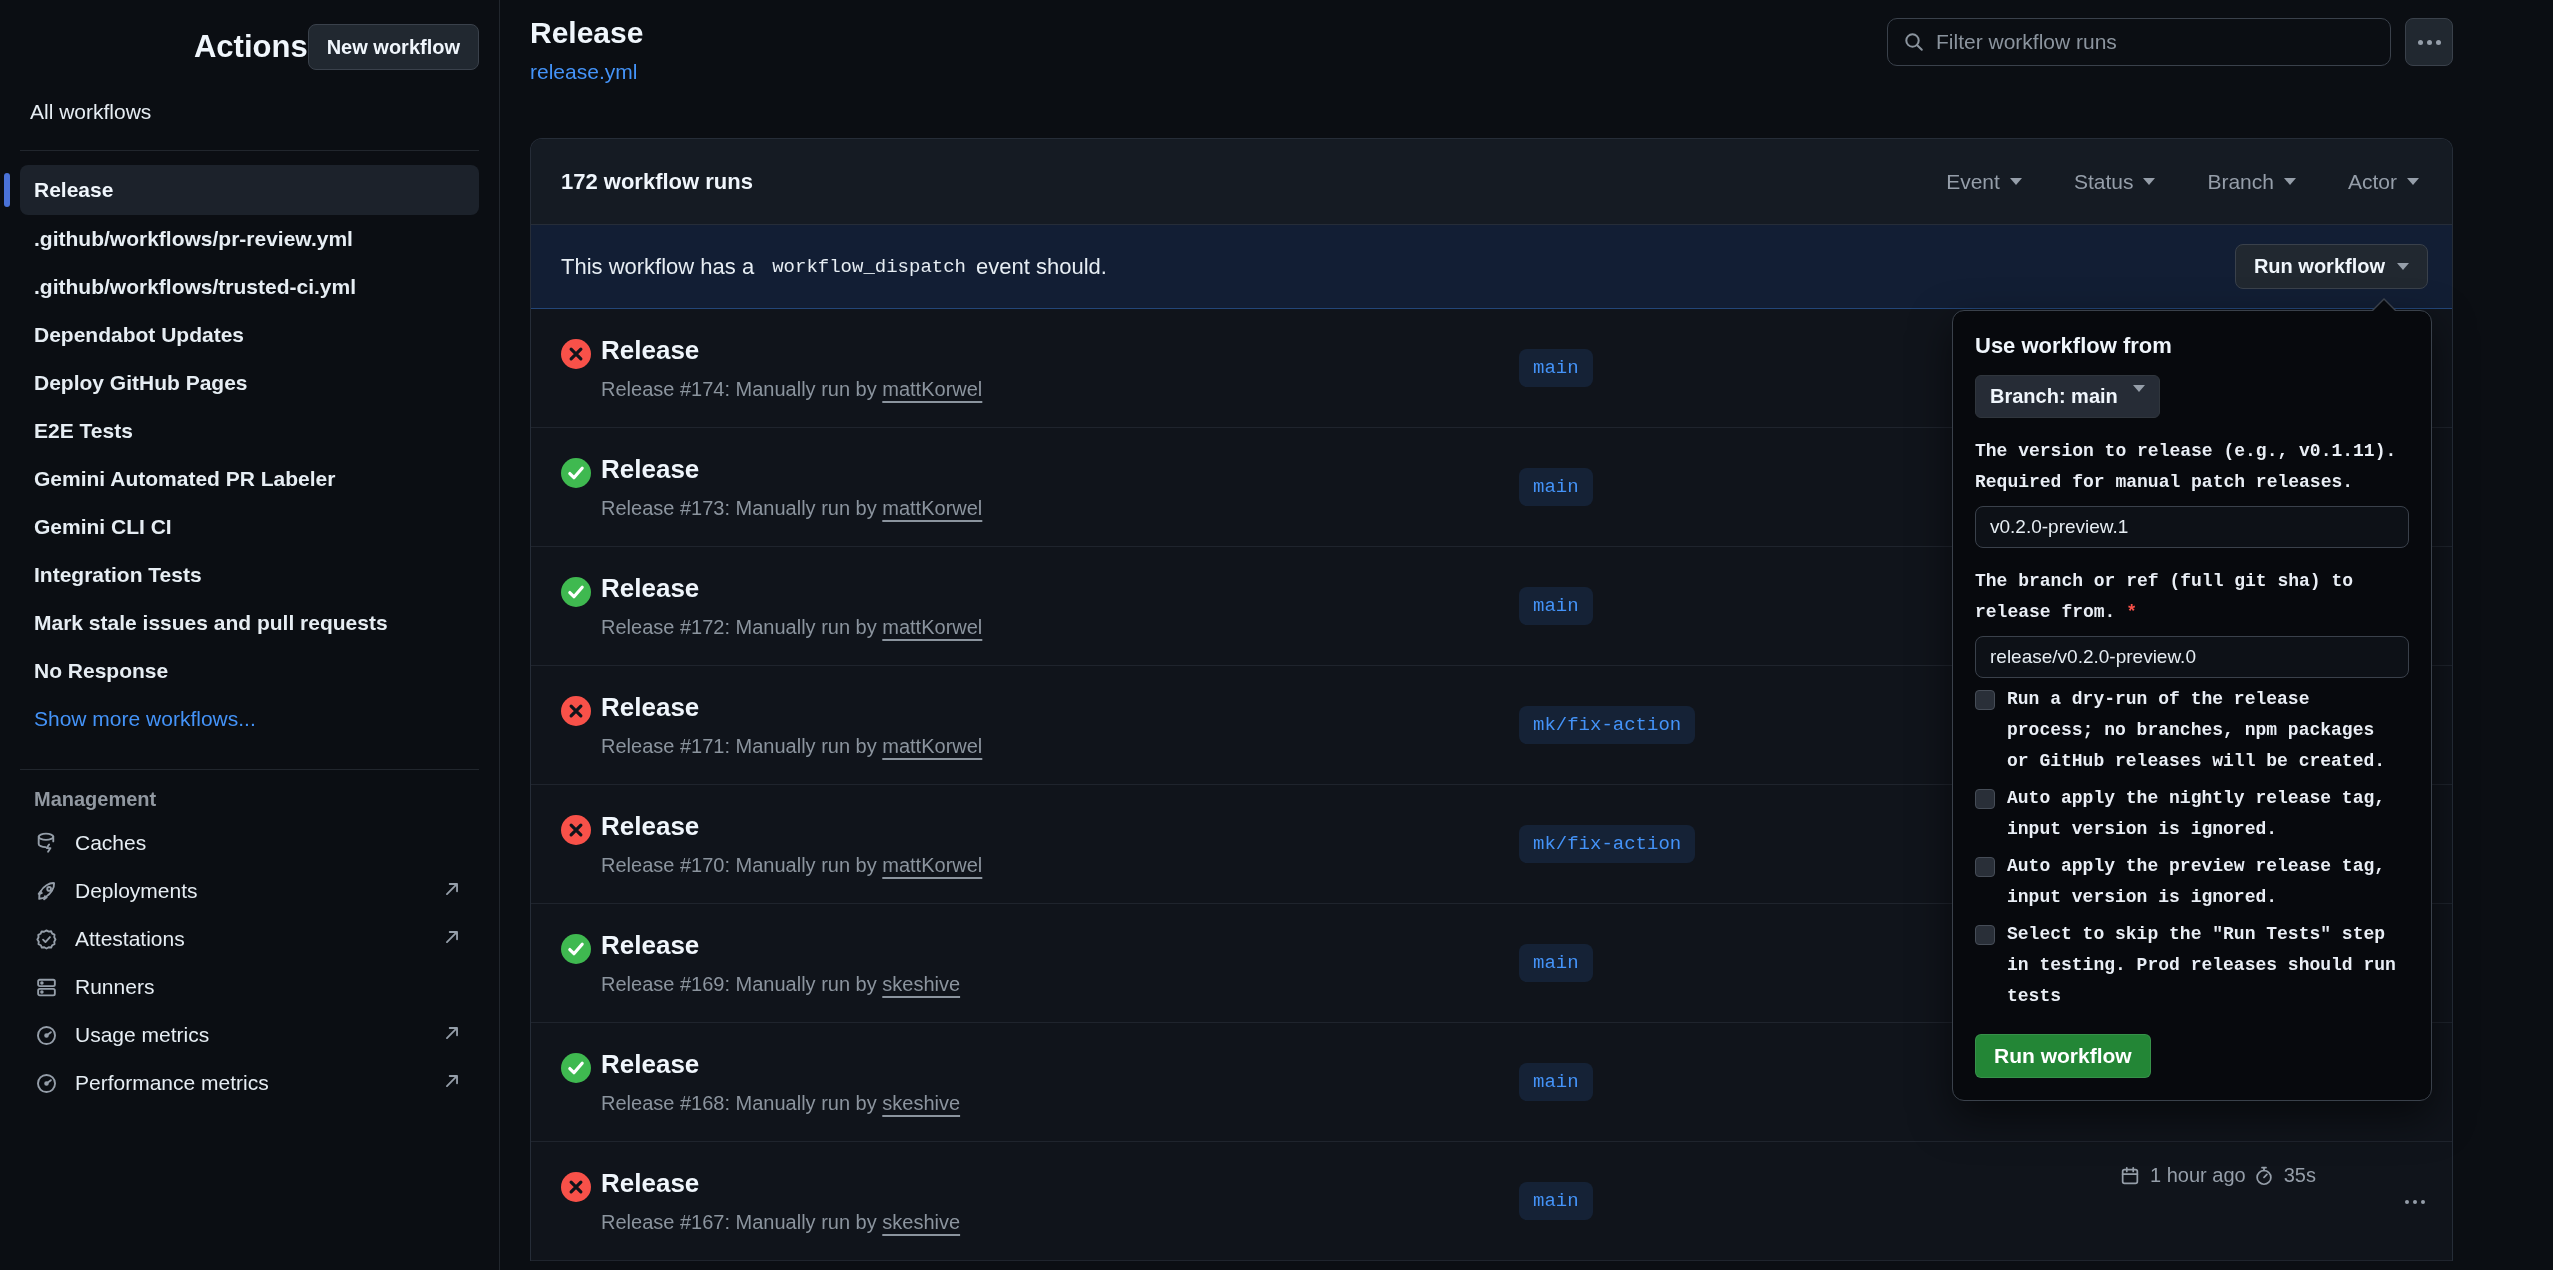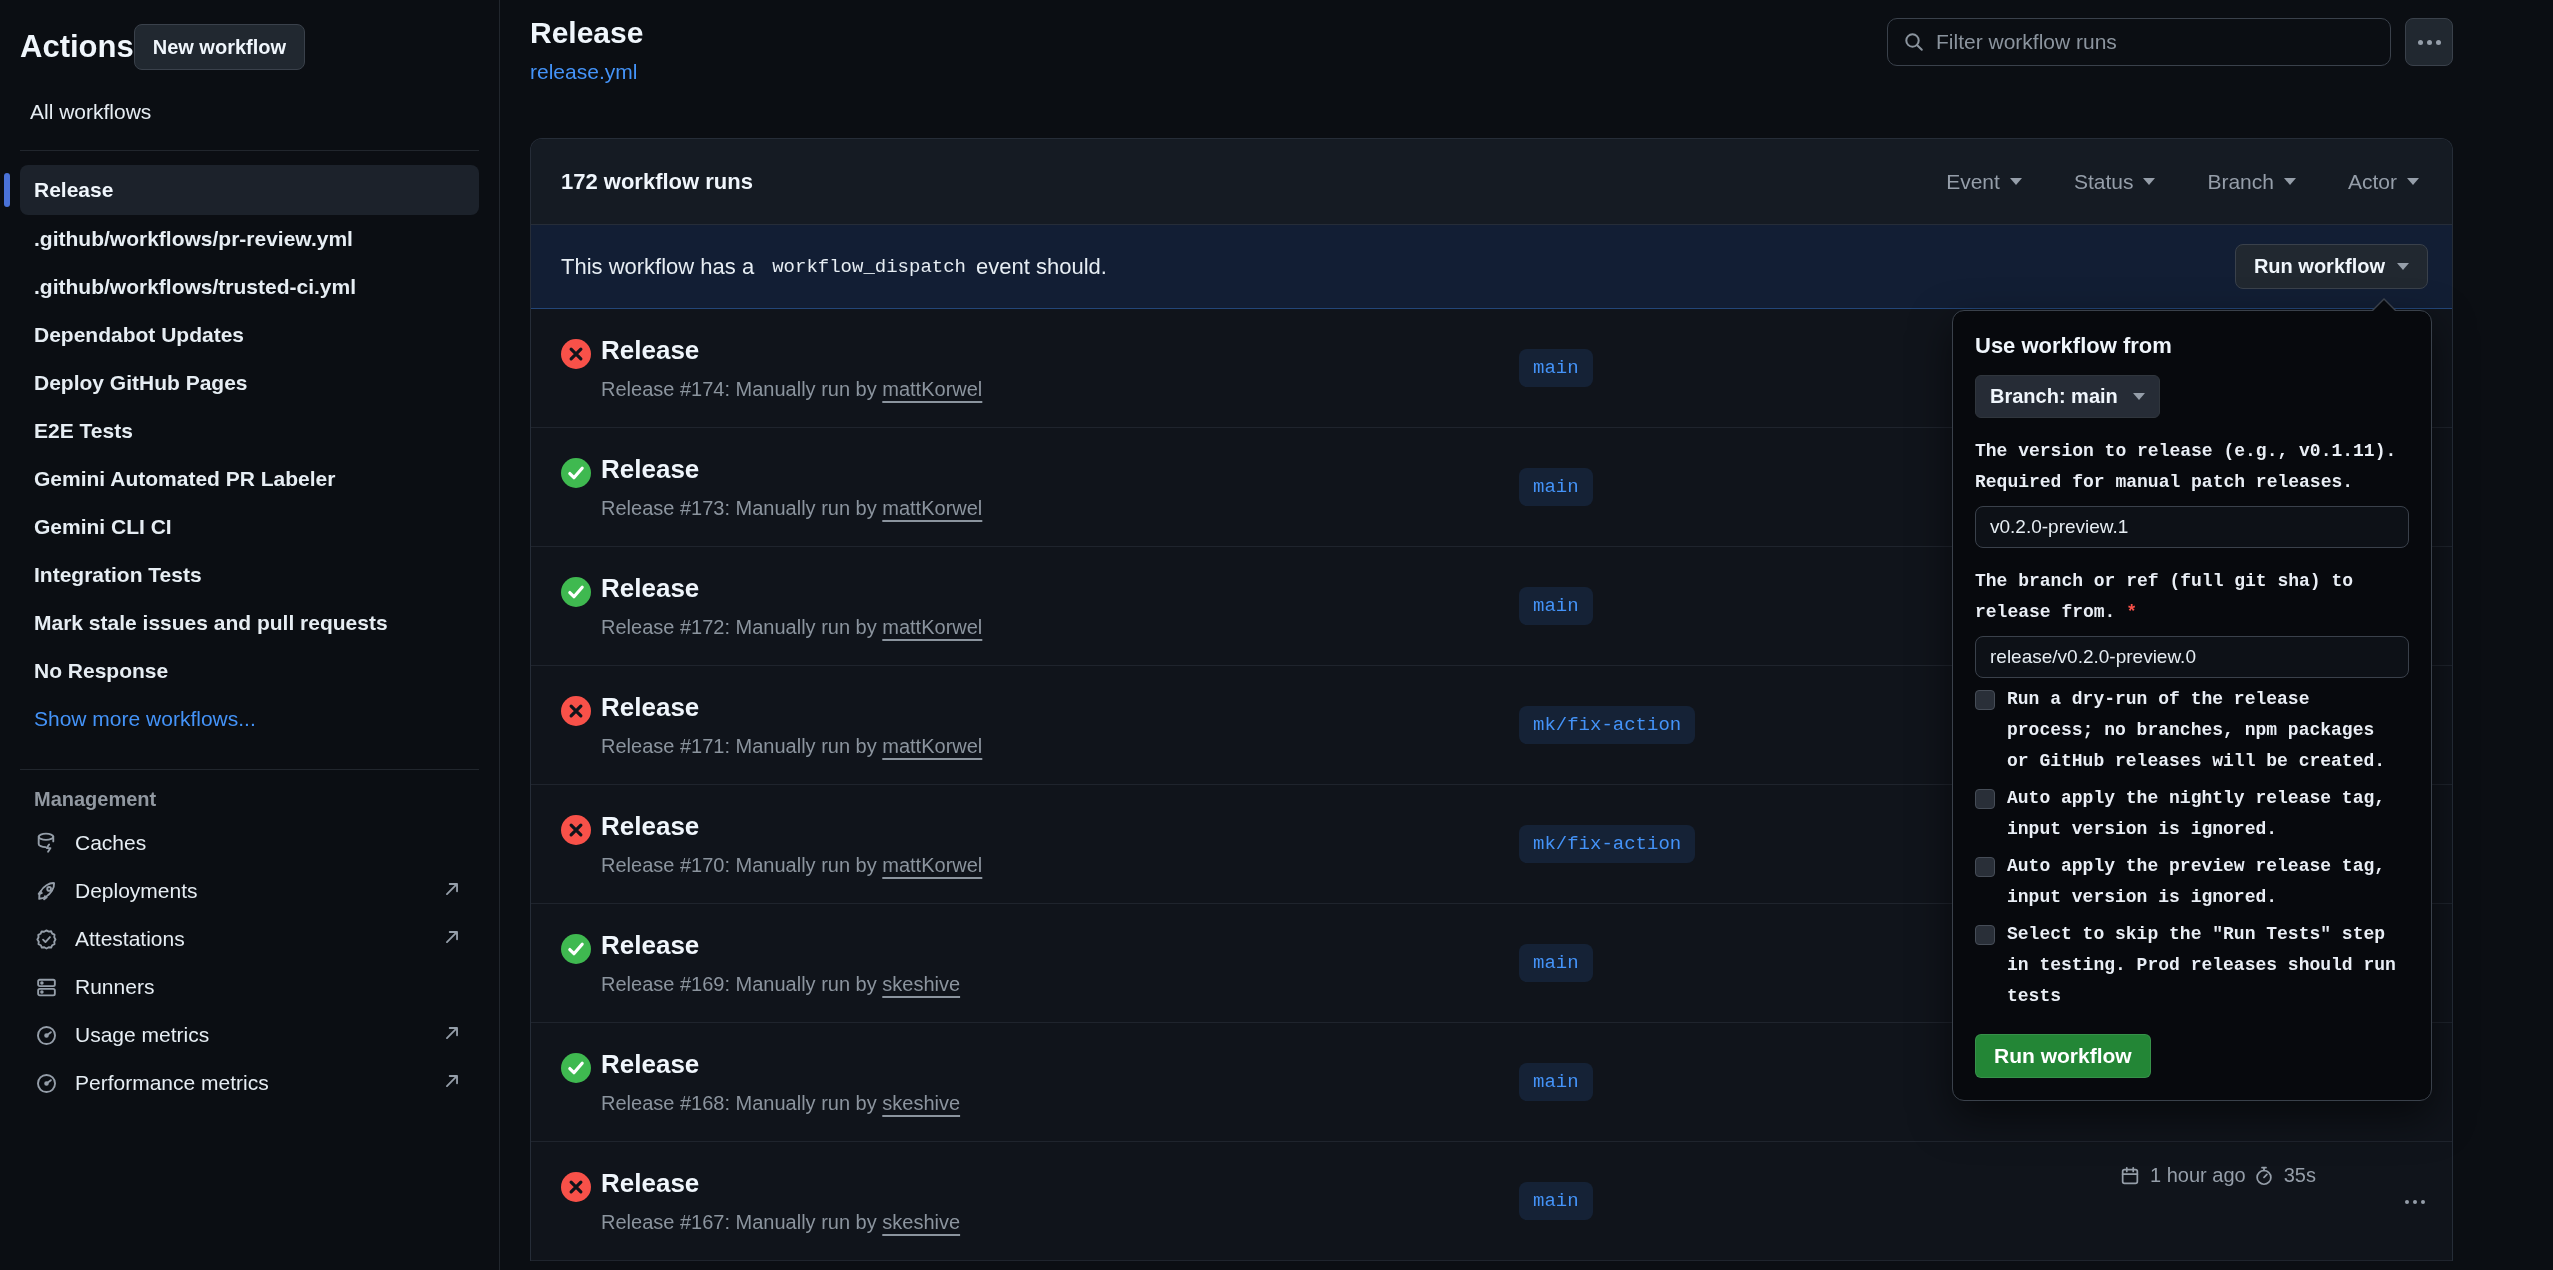--- a/index.html
+++ b/index.html
@@ -18,21 +18,21 @@
     --btn-bg:#212830;
   }
   *{margin:0;padding:0;box-sizing:border-box;}
   html,body{width:2553px;height:1270px;overflow:hidden;}
   body{background:var(--page-bg);font-family:"Liberation Sans",sans-serif;color:var(--fg);position:relative;}
   .caret{display:inline-block;width:0;height:0;border-left:7px solid transparent;border-right:7px solid transparent;border-top:8px solid #959ea9;vertical-align:middle;}
   .dots{position:relative;width:5px;height:5px;border-radius:50%;background:#959ea9;box-shadow:-9px 0 #959ea9,9px 0 #959ea9;}
 
   
   .sidebar{position:absolute;left:0;top:0;bottom:0;width:500px;border-right:1px solid #21262d;padding:24px 20px;}
-  .sb-head{display:flex;align-items:center;justify-content:flex-start;}
+  .sb-head{display:flex;align-items:center;justify-content:flex-end;}
   .sb-title{font-size:31px;font-weight:700;color:var(--fg-bright);}
   .btn{background:var(--btn-bg);border:1px solid var(--border-strong);border-radius:8px;color:var(--fg-bright);cursor:pointer;}
   .new-wf-btn{height:46px;padding:0 18px;font-size:20px;font-weight:600;font-family:"Liberation Sans",sans-serif;}
   .all-wf{margin:30px 0 0 10px;font-size:21px;color:var(--fg);}
   .sb-div{border:none;border-top:1px solid #21262d;margin:26px 0 14px 0;}
   .wf-item{position:relative;height:48px;display:flex;align-items:center;padding-left:14px;font-size:21px;color:var(--fg);border-radius:8px;cursor:pointer;font-weight:bold;}
   .wf-item.selected{height:50px;background:#1c222b;font-weight:700;color:var(--fg-bright);}
   .wf-item.selected::before{content:"";position:absolute;left:-16px;top:8px;bottom:8px;width:6px;border-radius:3px;background:#4a72d8;}
   .show-more{height:48px;display:flex;align-items:center;padding-left:14px;font-size:21px;color:var(--accent);cursor:pointer;}
   .mgmt-head{margin:18px 0 8px 14px;font-size:20px;font-weight:700;color:#9198a1;}
@@ -74,21 +74,21 @@
   .run-meta{position:absolute;left:1588px;top:22px;display:flex;flex-direction:row;gap:7px;}
   .meta-line{display:flex;align-items:center;gap:9px;font-size:20px;color:#959ea9;}
   .row-kebab{position:absolute;right:22px;top:48px;width:30px;height:24px;display:flex;align-items:center;justify-content:center;cursor:pointer;}
   .row-kebab .dots{width:4px;height:4px;box-shadow:-8px 0 #959ea9,8px 0 #959ea9;}
 
   
   .dialog{position:absolute;left:1952px;top:310px;width:480px;background:var(--panel-bg);border:1px solid var(--border-strong);border-radius:12px;padding:22px;box-shadow:0 16px 40px rgba(0,0,0,0.55);z-index:5;}
   .dialog::before{content:"";position:absolute;top:-13px;left:418px;border-left:13px solid transparent;border-right:13px solid transparent;border-bottom:13px solid var(--border-strong);}
   .dialog::after{content:"";position:absolute;top:-11px;left:419px;border-left:12px solid transparent;border-right:12px solid transparent;border-bottom:12px solid var(--panel-bg);}
   .dlg-heading{font-size:22px;font-weight:700;color:var(--fg-bright);}
-  .branch-btn{margin-top:16px;display:inline-flex;align-items:center;gap:15px;background:#262c36;border:1px solid #30363d;border-radius:6px;padding:9px 14px;font-size:20px;font-weight:600;color:var(--fg-bright);cursor:pointer;}
+  .branch-btn{margin-top:16px;display:inline-flex;gap:15px;background:#262c36;border:1px solid #30363d;border-radius:6px;padding:9px 14px;font-size:20px;font-weight:600;color:var(--fg-bright);cursor:pointer;}
   .branch-btn .caret{border-top-width:7px;border-left-width:6px;border-right-width:6px;}
   .fld-label{margin-top:18px;font-family:"Liberation Mono","DejaVu Sans Mono",monospace;font-weight:700;font-size:18px;line-height:31px;white-space:pre-line;color:#e9eef5;}
   .req{color:var(--danger);}
   .dlg-input{margin-top:8px;width:100%;height:42px;background:#0d1117;border:1px solid var(--border-strong);border-radius:8px;padding:0 14px;font-size:19px;color:var(--fg);font-family:"Liberation Sans",sans-serif;outline:none;}
   .cb-row{margin-top:6px;display:flex;gap:12px;}
   .cb{flex:none;width:20px;height:20px;margin-top:6px;background:#292f38;border:1px solid #464d57;border-radius:4px;cursor:pointer;}
   .cb-label{font-family:"Liberation Mono","DejaVu Sans Mono",monospace;font-weight:700;font-size:18px;line-height:31px;white-space:pre-line;color:#e9eef5;}
   .dlg-run-btn{margin-top:22px;height:44px;padding:0 18px;background:var(--green-btn);border:1px solid rgba(240,246,252,0.1);border-radius:6px;font-size:21px;font-weight:600;color:#fff;cursor:pointer;font-family:"Liberation Sans",sans-serif;}
 </style>
 </head>

